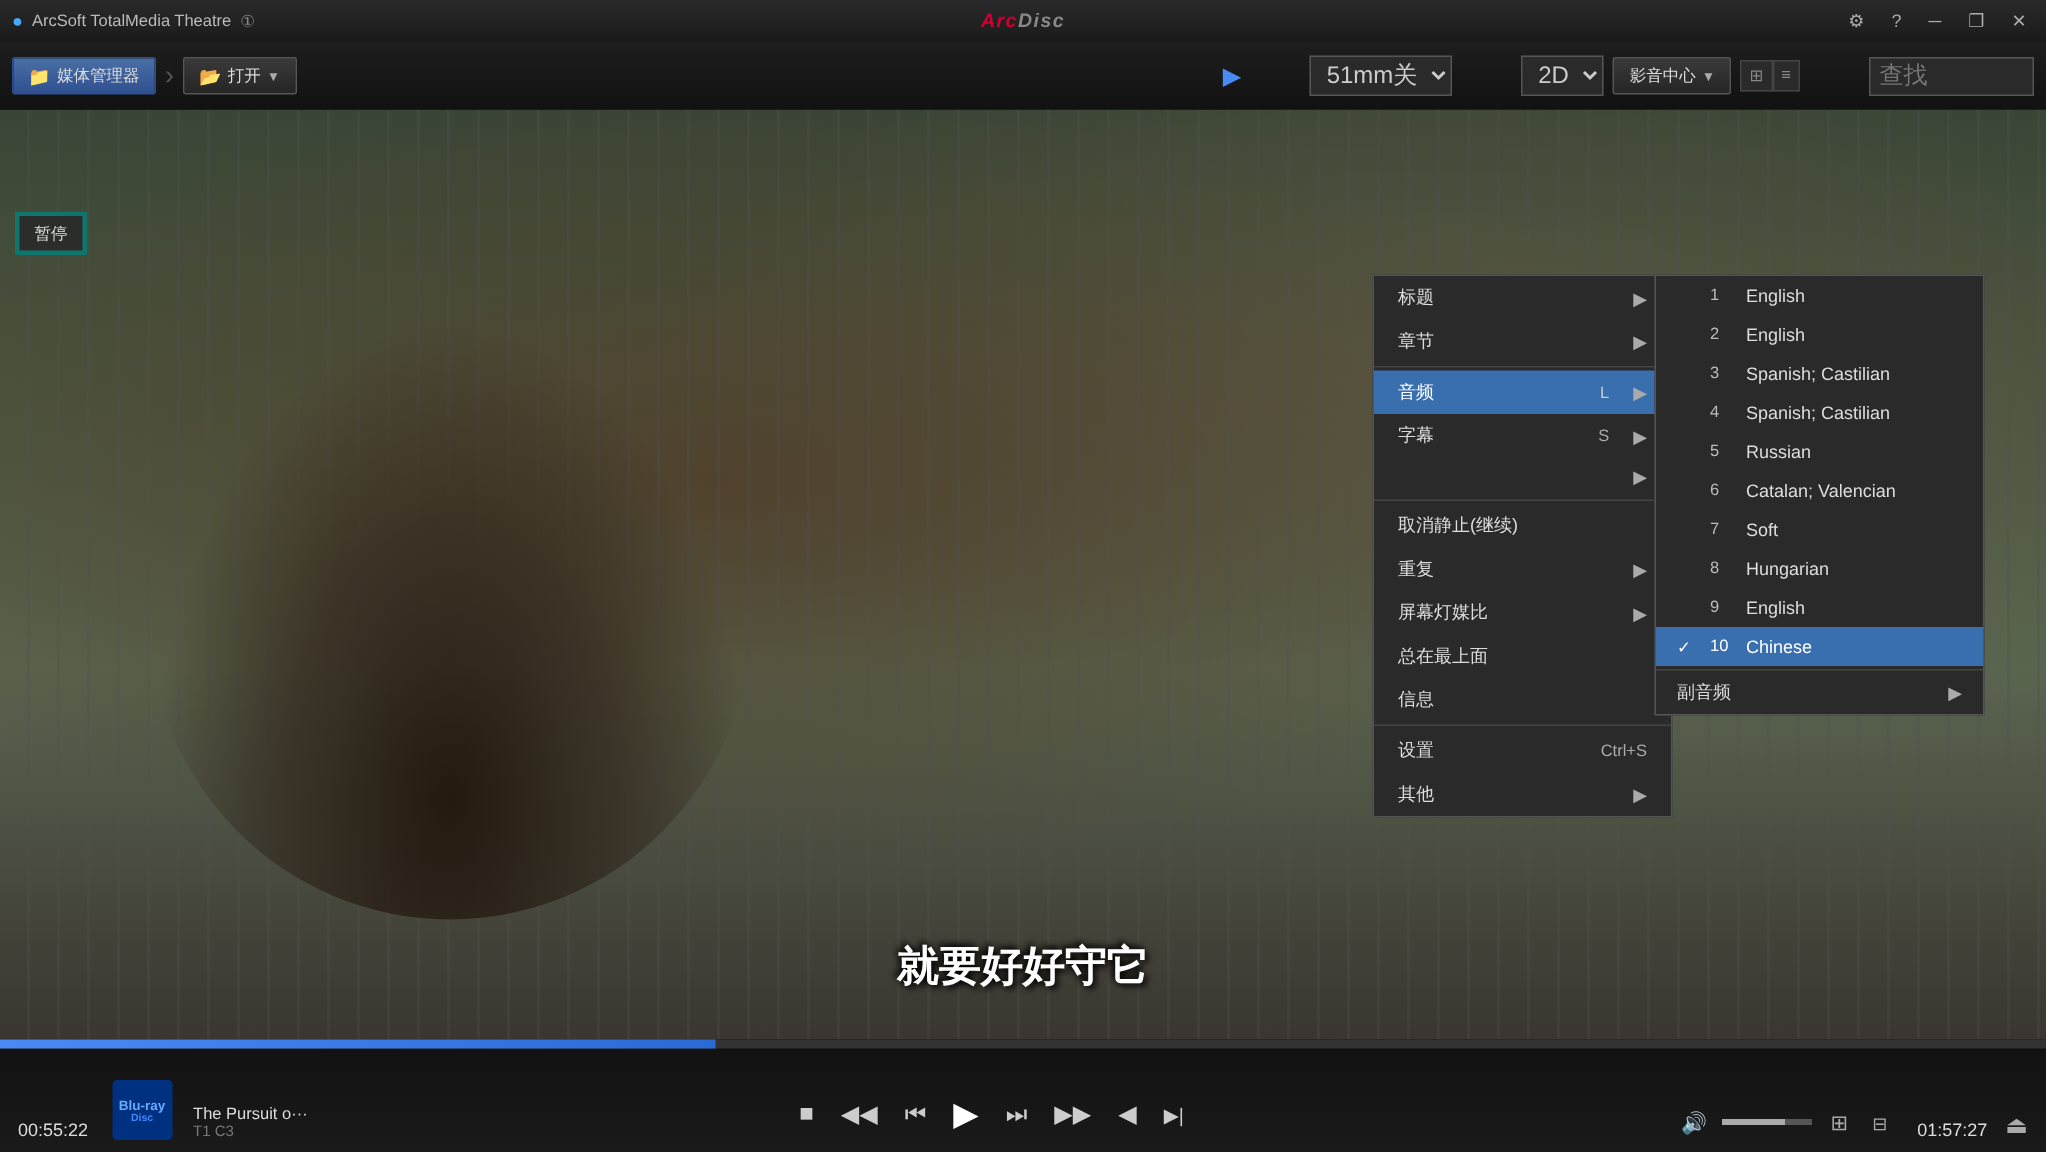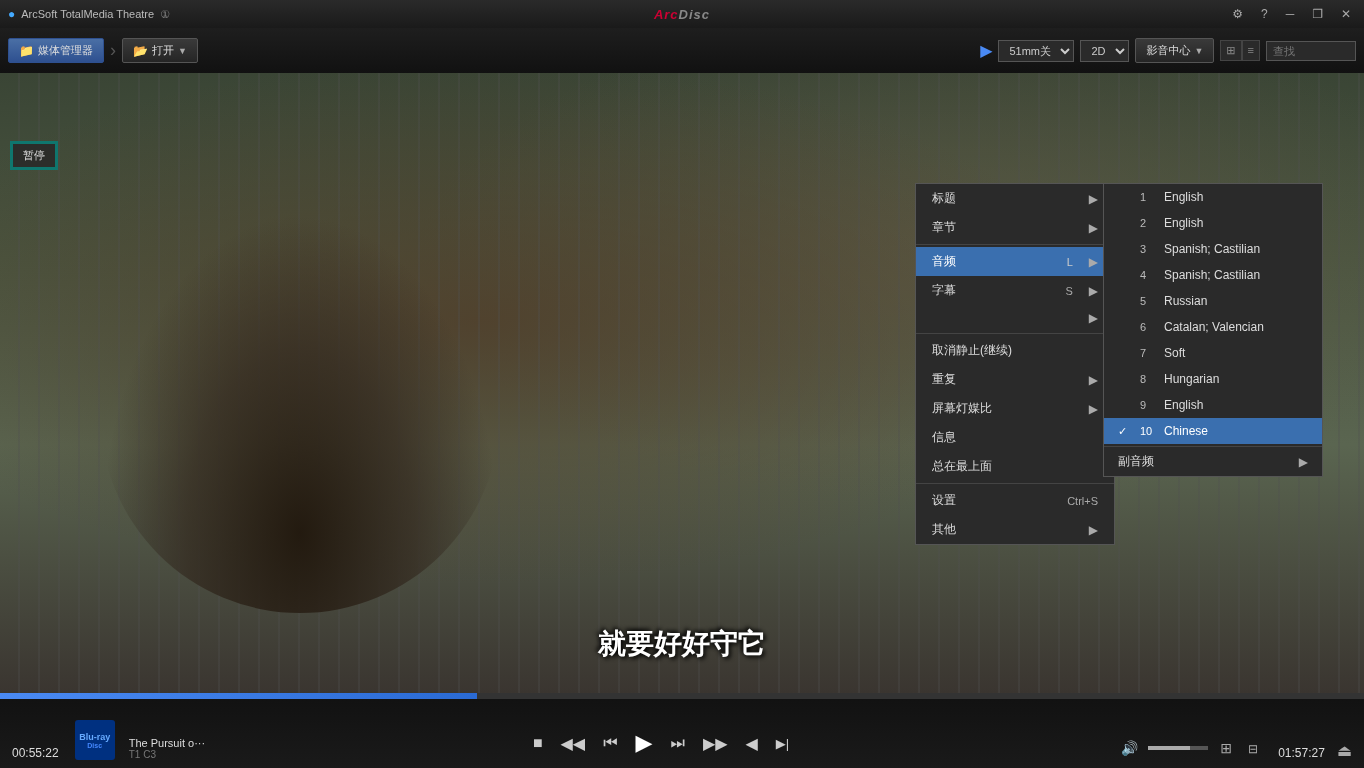--- a/index.html
+++ b/index.html
@@ -87,23 +87,24 @@
     #toolbar-right {
       margin-left: auto;
       display: flex;
       align-items: center;
       gap: 6px;
     }
     .toolbar-select {
       background: #2a2a2a;
       border: 1px solid #555;
       color: #ccc;
-      font-size: 11px;
+      font-size: 16px;
       padding: 3px 6px;
       cursor: pointer;
+      margin-left: 40px;
     }
     .grid-btns {
       display: flex;
     }
     .grid-btn {
       color: #888;
       font-size: 11px;
       padding: 3px 5px;
       cursor: pointer;
       border: 1px solid #444;
@@ -400,21 +401,21 @@
       <option>2D</option>
     </select>
     <button class="toolbar-btn">
       <span>影音中心</span>
       <span style="font-size:9px;color:#aaa;">▼</span>
     </button>
     <div class="grid-btns">
       <span class="grid-btn">⊞</span>
       <span class="grid-btn">≡</span>
     </div>
-    <input type="text" class="toolbar-select" style="width: 90px;" placeholder="查找">
+    <input type="text" class="toolbar-select" style="width: 110px;" placeholder="查找">
   </div>
 </div>
 
 <div id="video-area">
   <div id="video-bg">
     <div id="scene-overlay"></div>
 
     <div style="position:absolute;top:0;left:0;right:0;bottom:0;background:repeating-linear-gradient(90deg,transparent,transparent 18px,rgba(80,80,80,0.3) 18px,rgba(80,80,80,0.3) 20px);pointer-events:none;"></div>
 
     <div style="position:absolute;bottom:80px;left:100px;width:400px;height:400px;background:radial-gradient(ellipse at 50% 80%,rgba(30,20,10,0.9) 0%,rgba(50,40,30,0.7) 40%,transparent 70%);border-radius:50%;"></div>
@@ -456,24 +457,24 @@
     </div>
     <div class="menu-item">
       <span>重复</span>
       <span class="arrow">▶</span>
     </div>
     <div class="menu-item">
       <span>屏幕灯媒比</span>
       <span class="arrow">▶</span>
     </div>
     <div class="menu-item">
+      <span>总在最上面</span>
+    </div>
+    <div class="menu-item">
       <span>信息</span>
-    </div>
-    <div class="menu-item">
-      <span>总在最上面</span>
     </div>
     <div class="menu-separator"></div>
     <div class="menu-item">
       <span>设置</span>
       <span style="color:#aaa;margin-left:auto;font-size:11px;">Ctrl+S</span>
     </div>
     <div class="menu-item">
       <span>其他</span>
       <span class="arrow">▶</span>
     </div>

